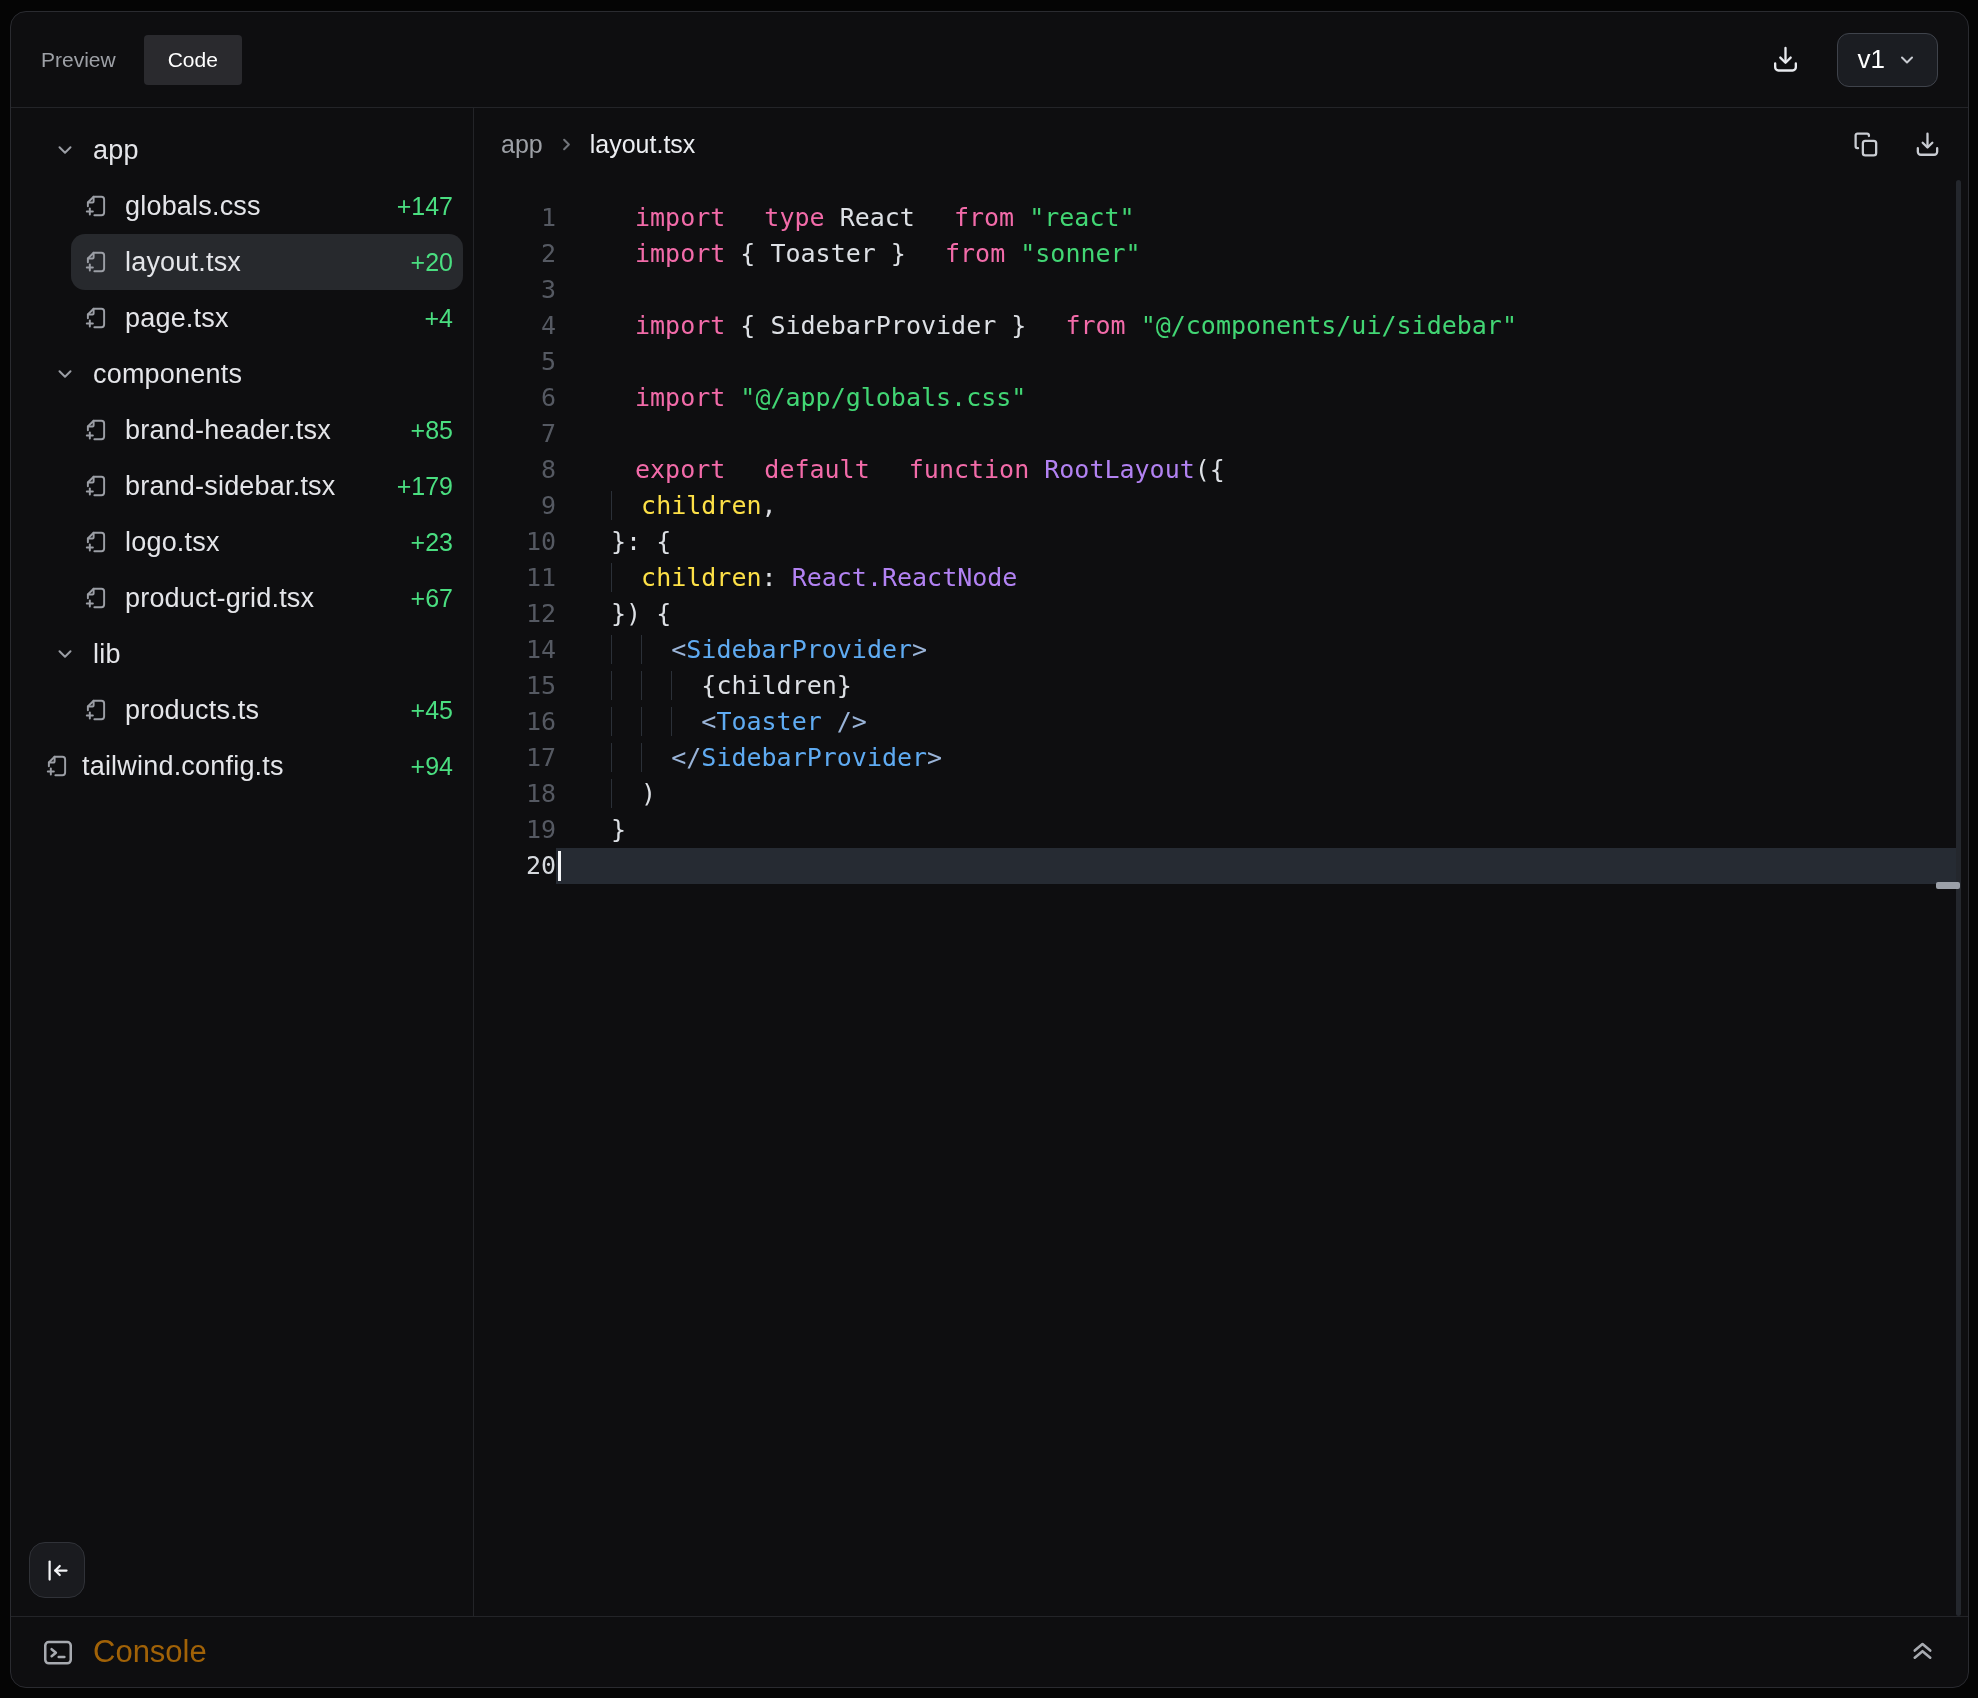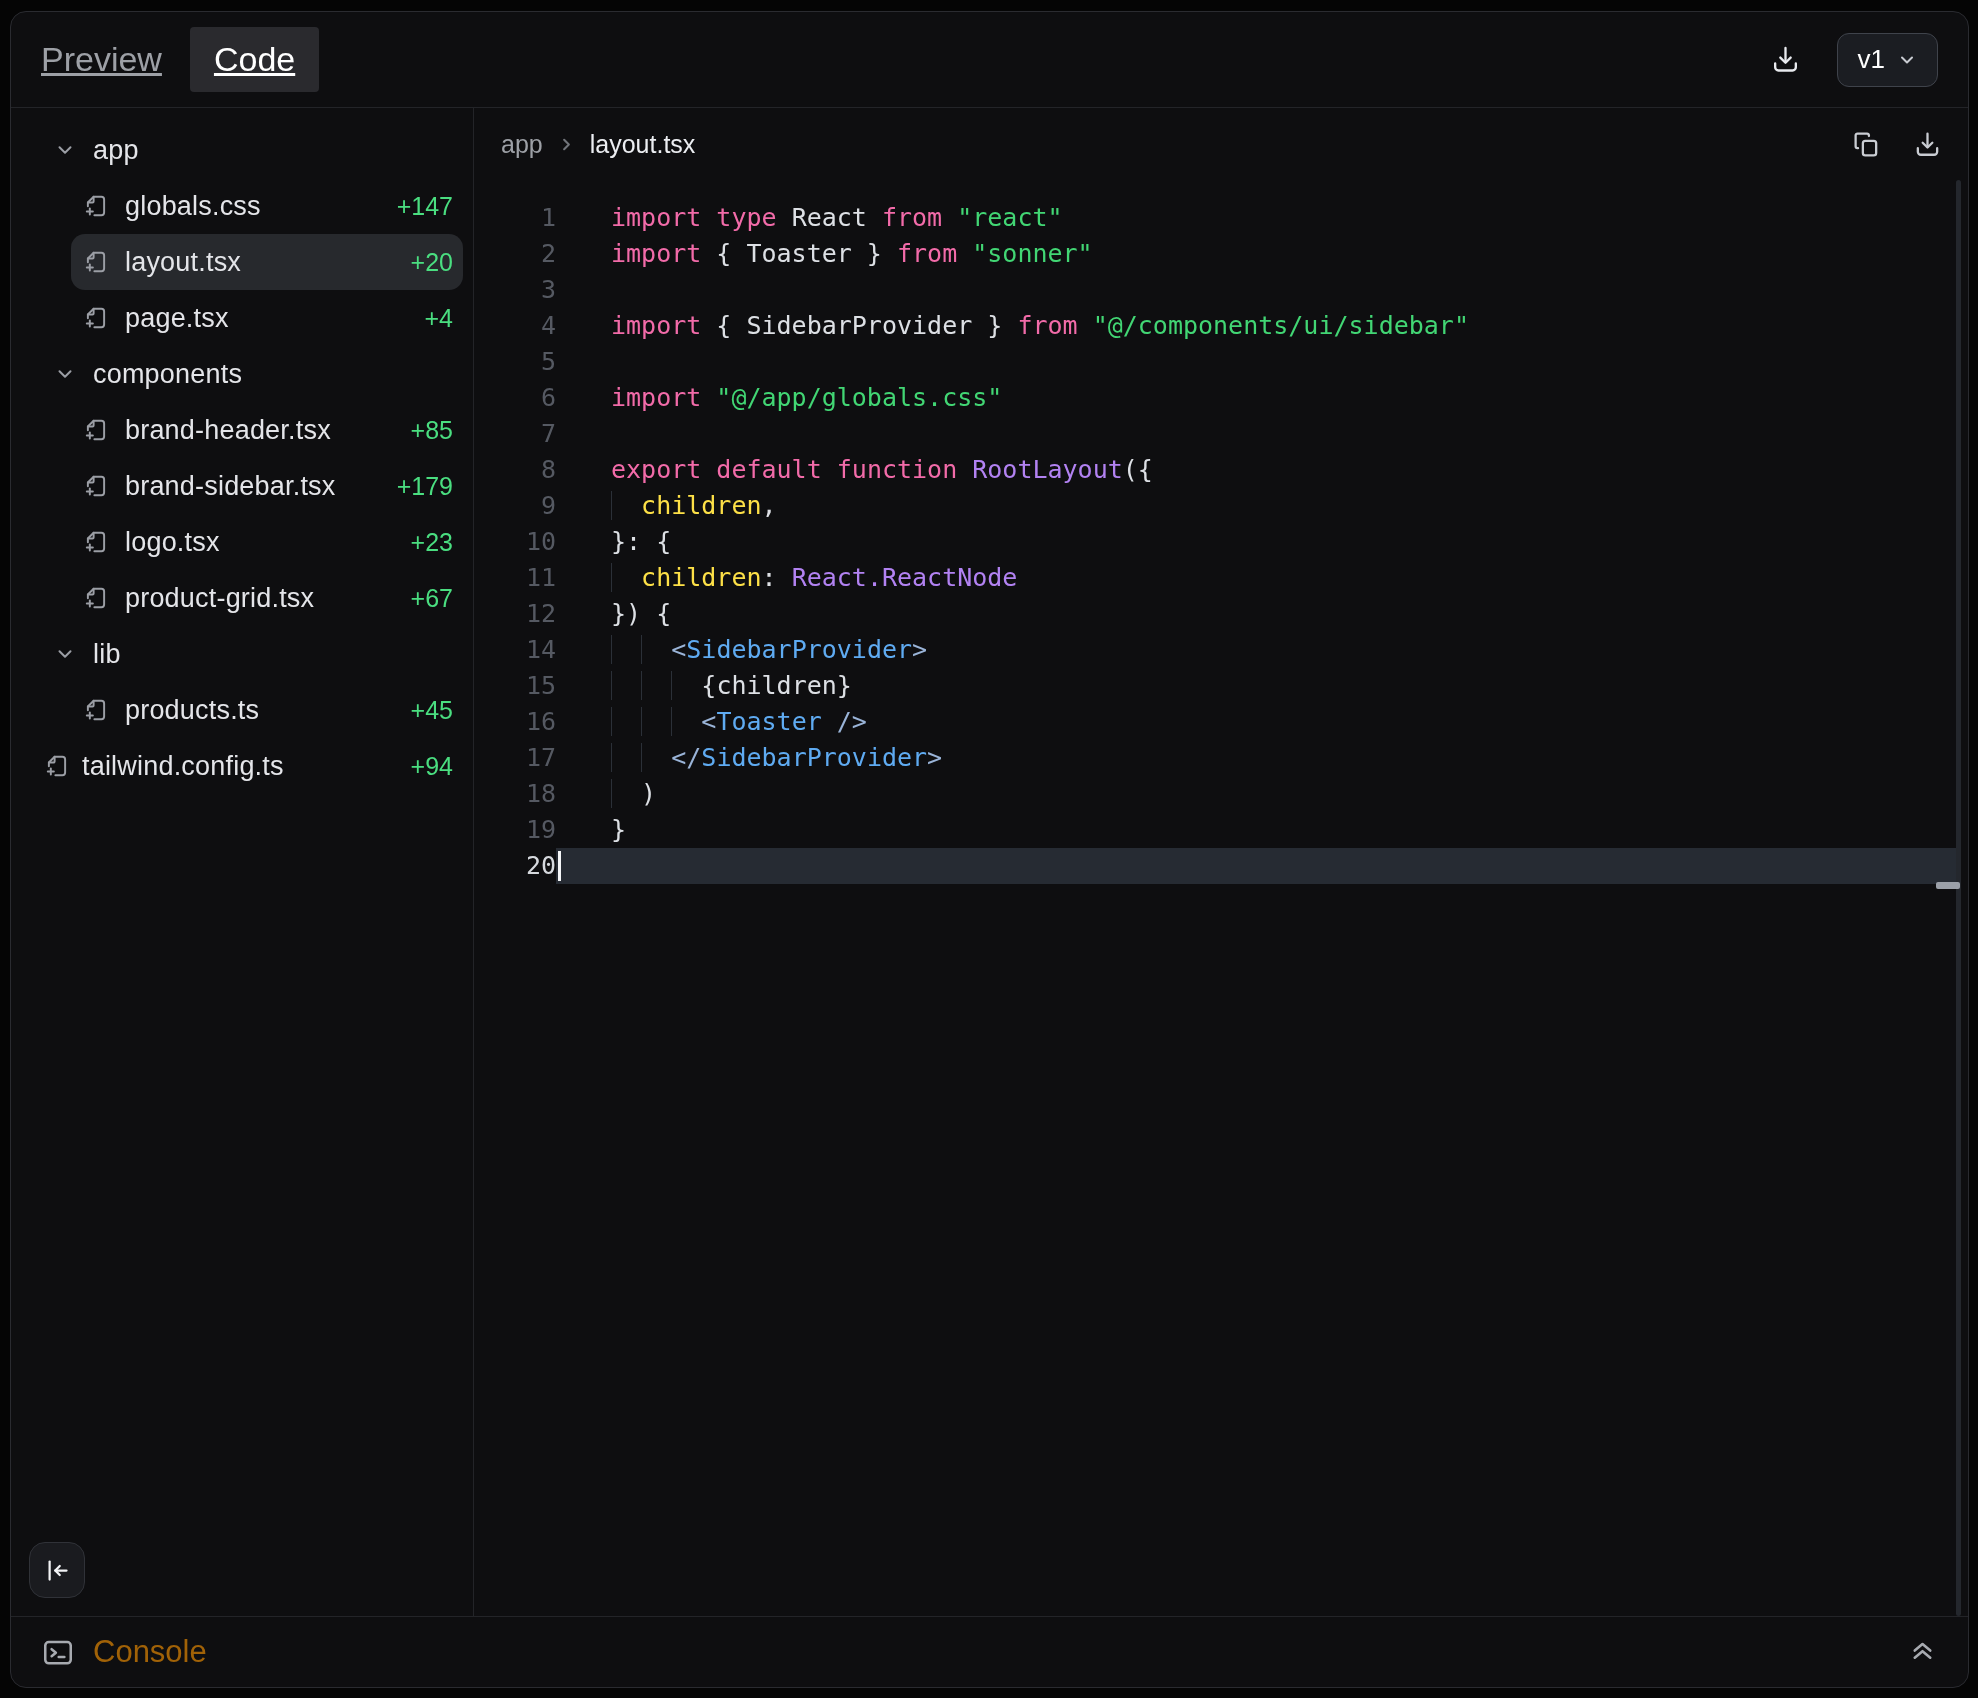--- a/index.html
+++ b/index.html
@@ -4,21 +4,21 @@
 <style>
   * { margin:0; padding:0; box-sizing:border-box; }
   html,body { background:#050505; width:1978px; height:1698px; font-family:"Liberation Sans", sans-serif; }
   .app { position:absolute; left:10px; top:11px; width:1959px; height:1677px;
          background:#0e0e10; border:1px solid #2a2b30; border-radius:16px;
          display:flex; flex-direction:column; overflow:hidden; }
   .dots { background-image:radial-gradient(rgba(255,255,255,0.055) 1.2px, transparent 1.2px); background-size:7px 7px; }
 
   
   .topbar { height:96px; flex:0 0 96px; display:flex; align-items:center; padding:0 30px; border-bottom:1px solid #232428; }
-  .tab { font-size:34px; color:#9da0a6; cursor:default;text-decoration:underline; }
+  .tab { font-size:21px; color:#9da0a6; cursor:default; }
   .tab.active { color:#ffffff; background:#2a2a2e; border-radius:4px; padding:13px 24px; margin-left:28px; font-weight:500; }
   .topbar .spacer, .edhead .spacer, .consolebar .spacer { flex:1; }
   .iconbtn { background:none; border:none; display:flex; align-items:center; justify-content:center; color:#e8eaee; cursor:pointer; }
   .verbtn { display:flex; align-items:center; gap:12px; height:54px; padding:0 20px; margin-left:36px;
             background:#1b1d22; border:1px solid #3f434b; border-radius:12px; color:#ffffff; font-size:26px; font-weight:500; cursor:pointer; }
   .verbtn svg { color:#c9ccd2; }
 
   
   .main { flex:1; display:flex; min-height:0; }
   .sidebar { width:463px; flex:0 0 463px; border-right:1px solid #232428; display:flex; flex-direction:column; }
@@ -44,21 +44,21 @@
   .edhead .iconbtn { color:#c9ccd2; margin-left:32px; }
 
   .codearea { flex:1; position:relative; padding-top:20px; overflow:hidden;
               font-family:"DejaVu Sans Mono","Liberation Mono",monospace; font-size:25px; line-height:36px; }
   .line { display:flex; height:36px; white-space:pre; }
   .num { width:82px; flex:0 0 82px; text-align:right; color:#555962; user-select:none; }
   .code { flex:1; padding-left:55px; margin-right:11px; color:#dde0e5; }
   .line.active .num { color:#d6d9de; }
   .line.active .code { background:#262b33; position:relative; }
   .line.active .code::before { content:""; position:absolute; left:2px; top:3px; bottom:3px; width:3px; background:#f5f6f8; }
-  .tk.k { color:#f26ba9; } .tk.s { color:#42d674; } .tk.w { color:#dde0e5; }
+  .tk.k { color:#f26ba9;margin-left:24px; } .tk.s { color:#42d674; } .tk.w { color:#dde0e5; }
   .tk.p { color:#b282f2; } .tk.o { color:#fde047; } .tk.b { color:#5fabf2; } .tk.b2 { color:#9ab4d8; }
   .gd { box-shadow:inset 1px 0 0 #2b3038; }
   .rail { position:absolute; right:7px; top:0; bottom:0; width:5px; background:#24272d; border-radius:3px; }
   .railthumb { position:absolute; right:8px; top:702px; width:24px; height:7px; background:#9ba0a8; border-radius:2px; }
 
   
   .consolebar { height:71px; flex:0 0 71px; border-top:1px solid #232428; display:flex; align-items:center; padding:0 30px; gap:18px; }
   .consolebar svg { color:#a7aab0; }
   .console-label { font-size:31px; color:#a16207; }
   .chevbtn { background:none; border:none; color:#c0c3c9; display:flex; cursor:pointer; }

